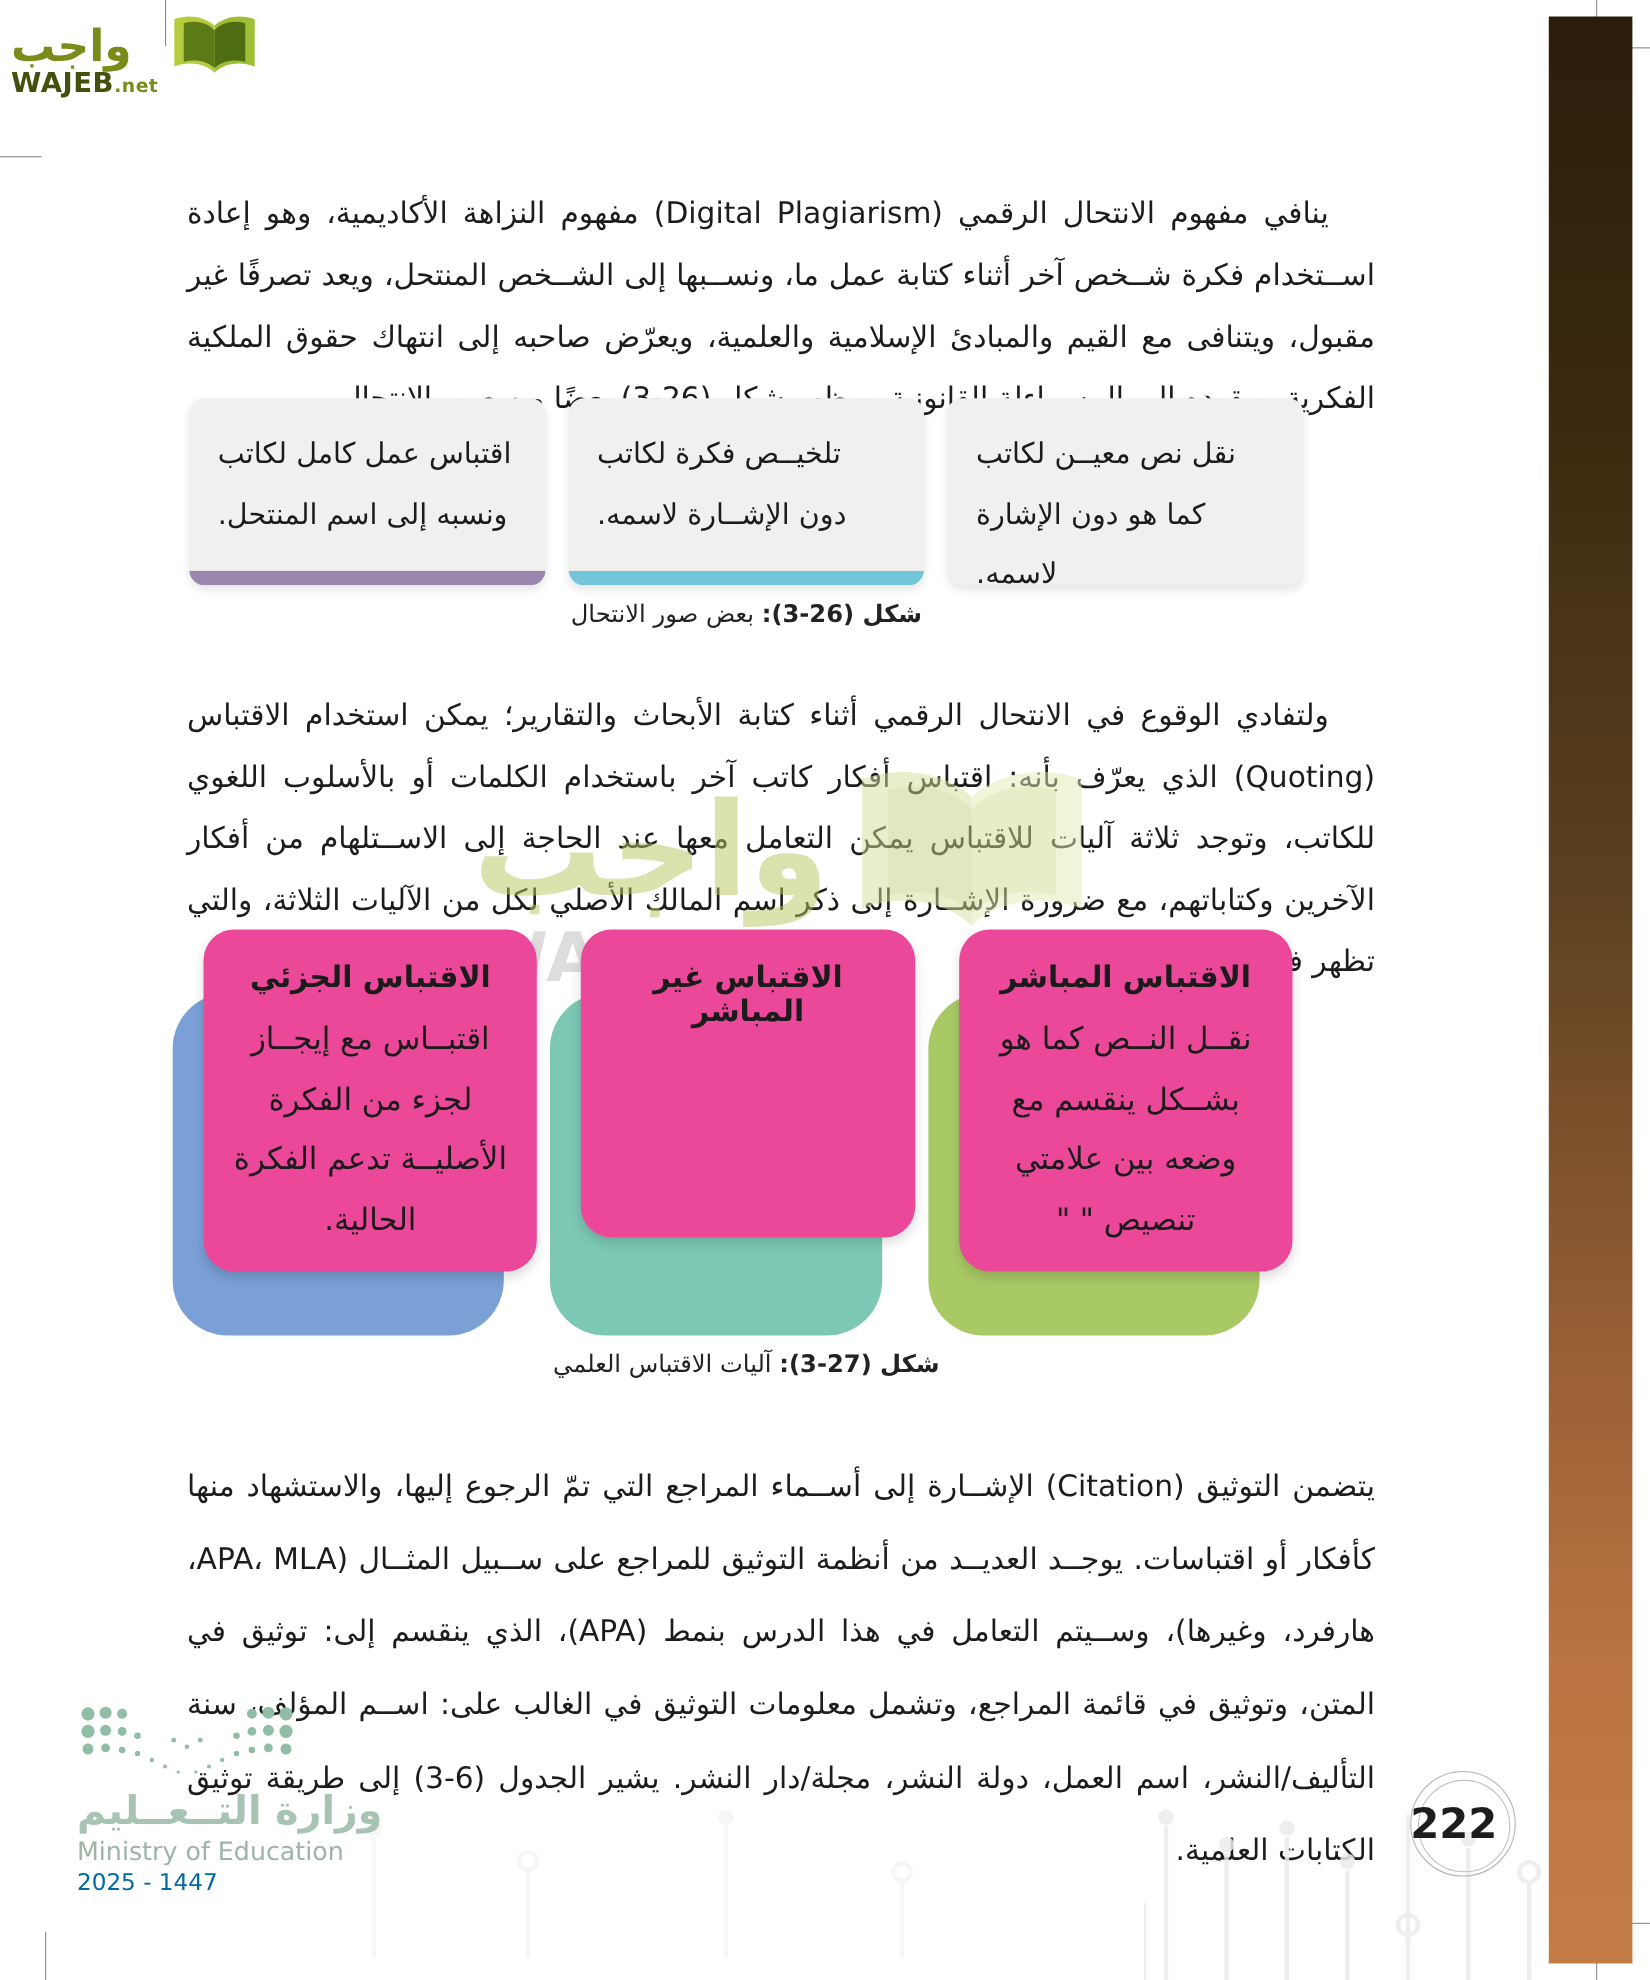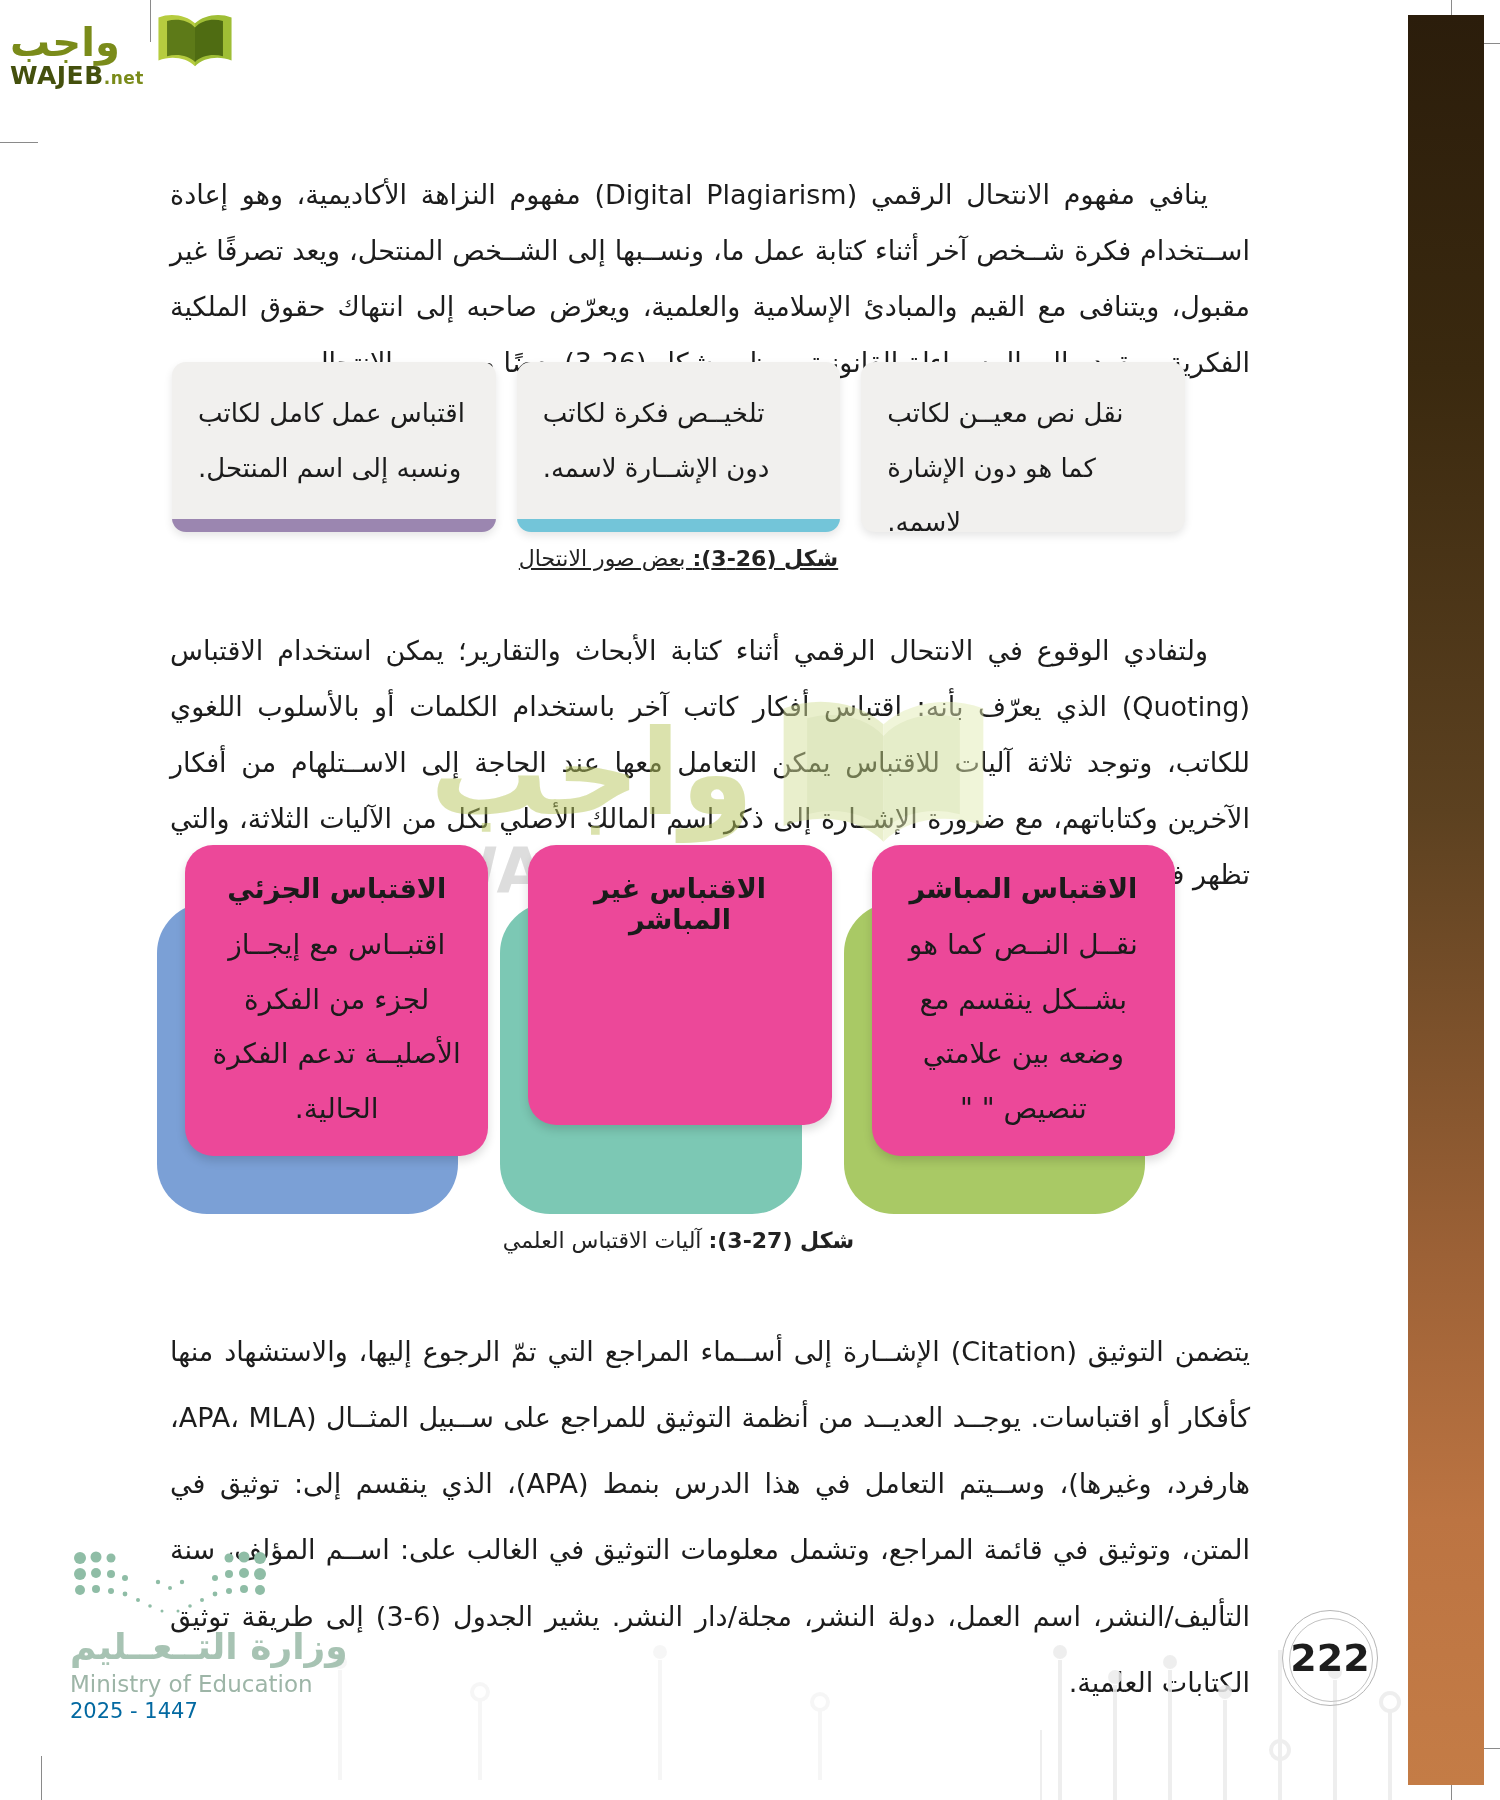--- a/index.html
+++ b/index.html
@@ -31,21 +31,21 @@
 
   
   .fig26-row{position:absolute;left:172px;top:362px;width:1013px;display:flex;direction:rtl;gap:21px;}
   .f26-card{flex:1;background:#f1f0ee;border-radius:14px;overflow:hidden;
             box-shadow:0 4px 8px rgba(0,0,0,.10);display:flex;flex-direction:column;height:170px;}
   .f26-body{flex:1;direction:rtl;text-align:left;font-size:26px;line-height:2.1;padding:24px 26px 0 26px;}
   .f26-bar{height:13px;width:100%;}
 
   
   .caption{position:absolute;left:172px;width:1013px;text-align:center;direction:rtl;font-size:22px;color:#222;}
-  #cap26{top:546px;text-decoration:underline;}
+  #cap26{top:546px;}
   #cap27{top:1228px;}
   .caption b{font-weight:bold;}
 
   
   .watermark{position:absolute;left:430px;top:686px;width:660px;height:210px;opacity:.5;z-index:1;
              display:flex;flex-direction:row;align-items:flex-start;}
   .wm-textcol{display:flex;flex-direction:column;align-items:flex-start;margin-top:28px;}
   .wm-ar{font-size:118px;font-weight:bold;color:#b8c75e;line-height:1;direction:rtl;}
   .wm-latin{font-size:62px;font-weight:bold;color:#bdbdbd;letter-spacing:1px;margin-top:2px;}
   .wm-latin .net{font-size:42px;color:#c6c6c6;}
@@ -64,21 +64,21 @@
   .ministry{position:absolute;left:70px;top:1548px;z-index:2;}
   .ministry svg{display:block;}
   .min-ar{font-size:36px;font-weight:bold;color:#a7c3b3;direction:rtl;margin-top:10px;letter-spacing:0;}
   .min-en{font-size:23px;color:#9db5a7;margin-top:4px;}
   .min-years{font-size:21px;color:#0369a1;margin-top:2px;direction:ltr;}
 
   
   .badge{position:absolute;left:1282px;top:1610px;width:100px;height:100px;z-index:2;}
   .badge .ring1{position:absolute;left:0;top:0;width:94px;height:94px;border:1.5px solid #b5b5b5;border-radius:50%;}
   .badge .ring2{position:absolute;left:7px;top:8px;width:82px;height:82px;border:1.2px solid #c2c2c2;border-radius:50%;}
-  .badge .num{position:absolute;left:0;top:26px;width:96px;text-align:center;font-size:38px;font-weight:bold;color:#1d1d1d;}
+  .badge .num{position:absolute;left:0;top:26px;width:96px;font-size:38px;font-weight:bold;color:#1d1d1d;}
 
   
   .circuit{position:absolute;left:1040px;top:1630px;z-index:0;opacity:.85;}
   .circuit2{position:absolute;left:280px;top:1640px;z-index:0;opacity:.6;}
 </style>
 </head>
 <body>
 
 <div class="page">
 

